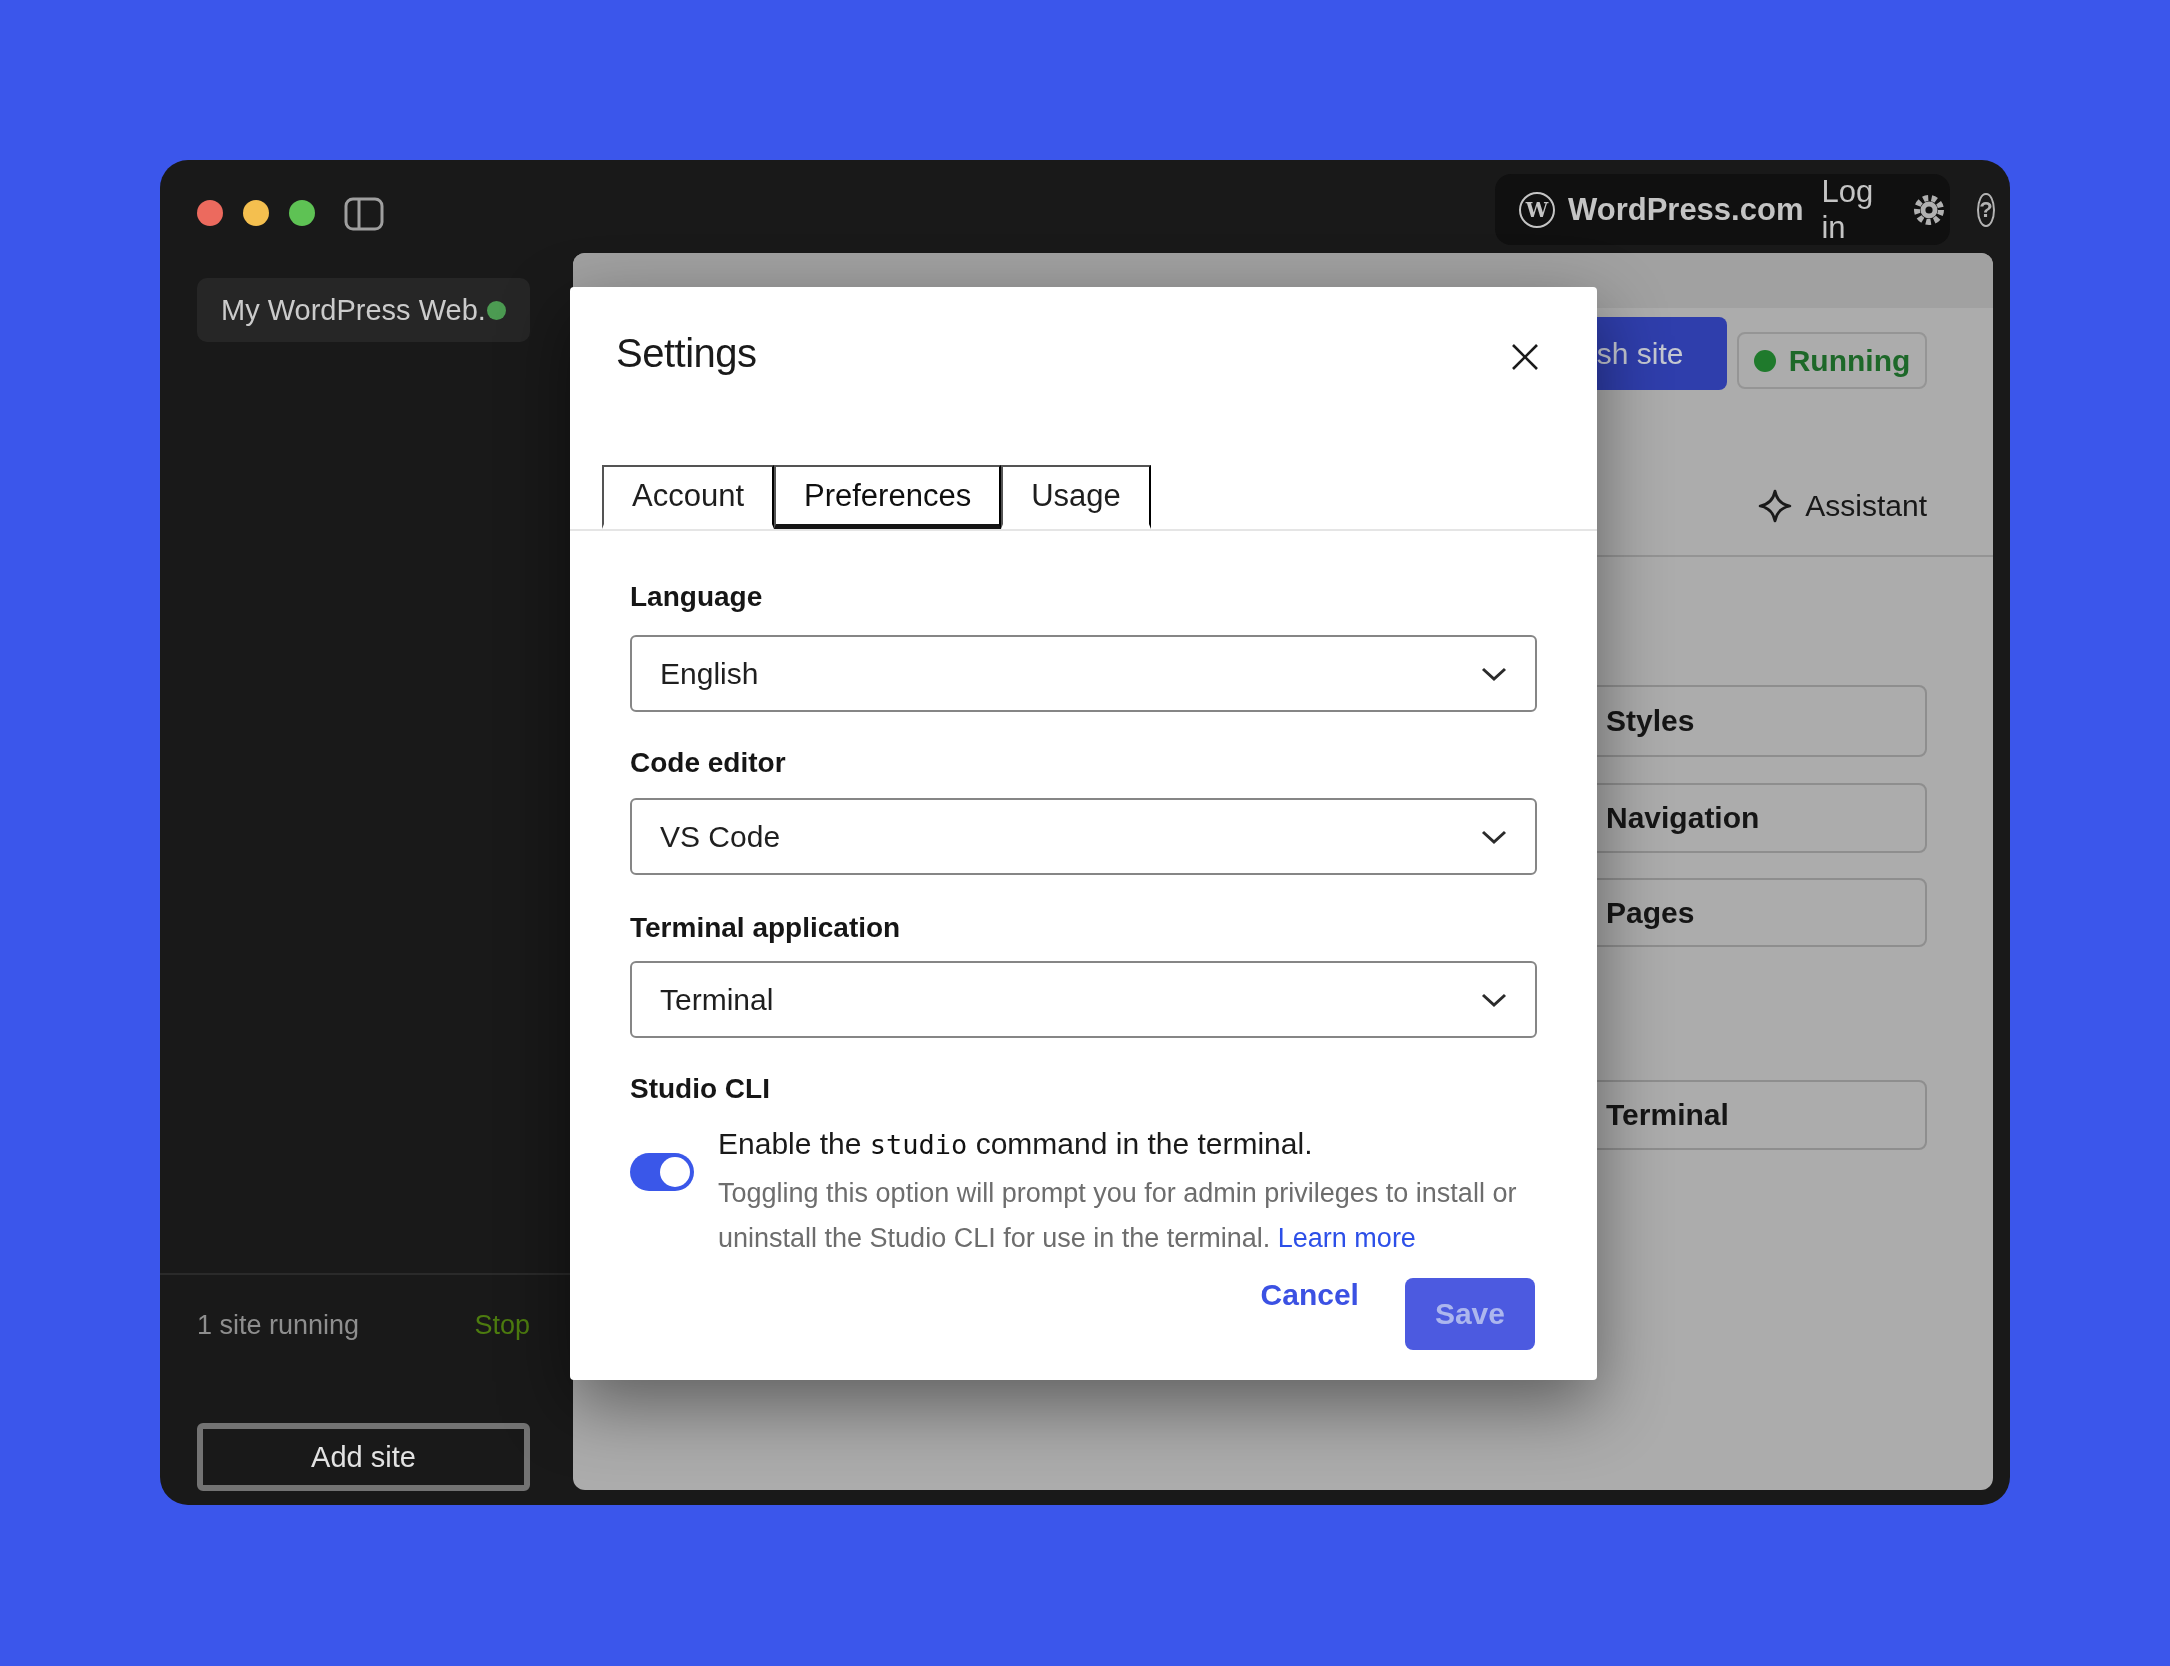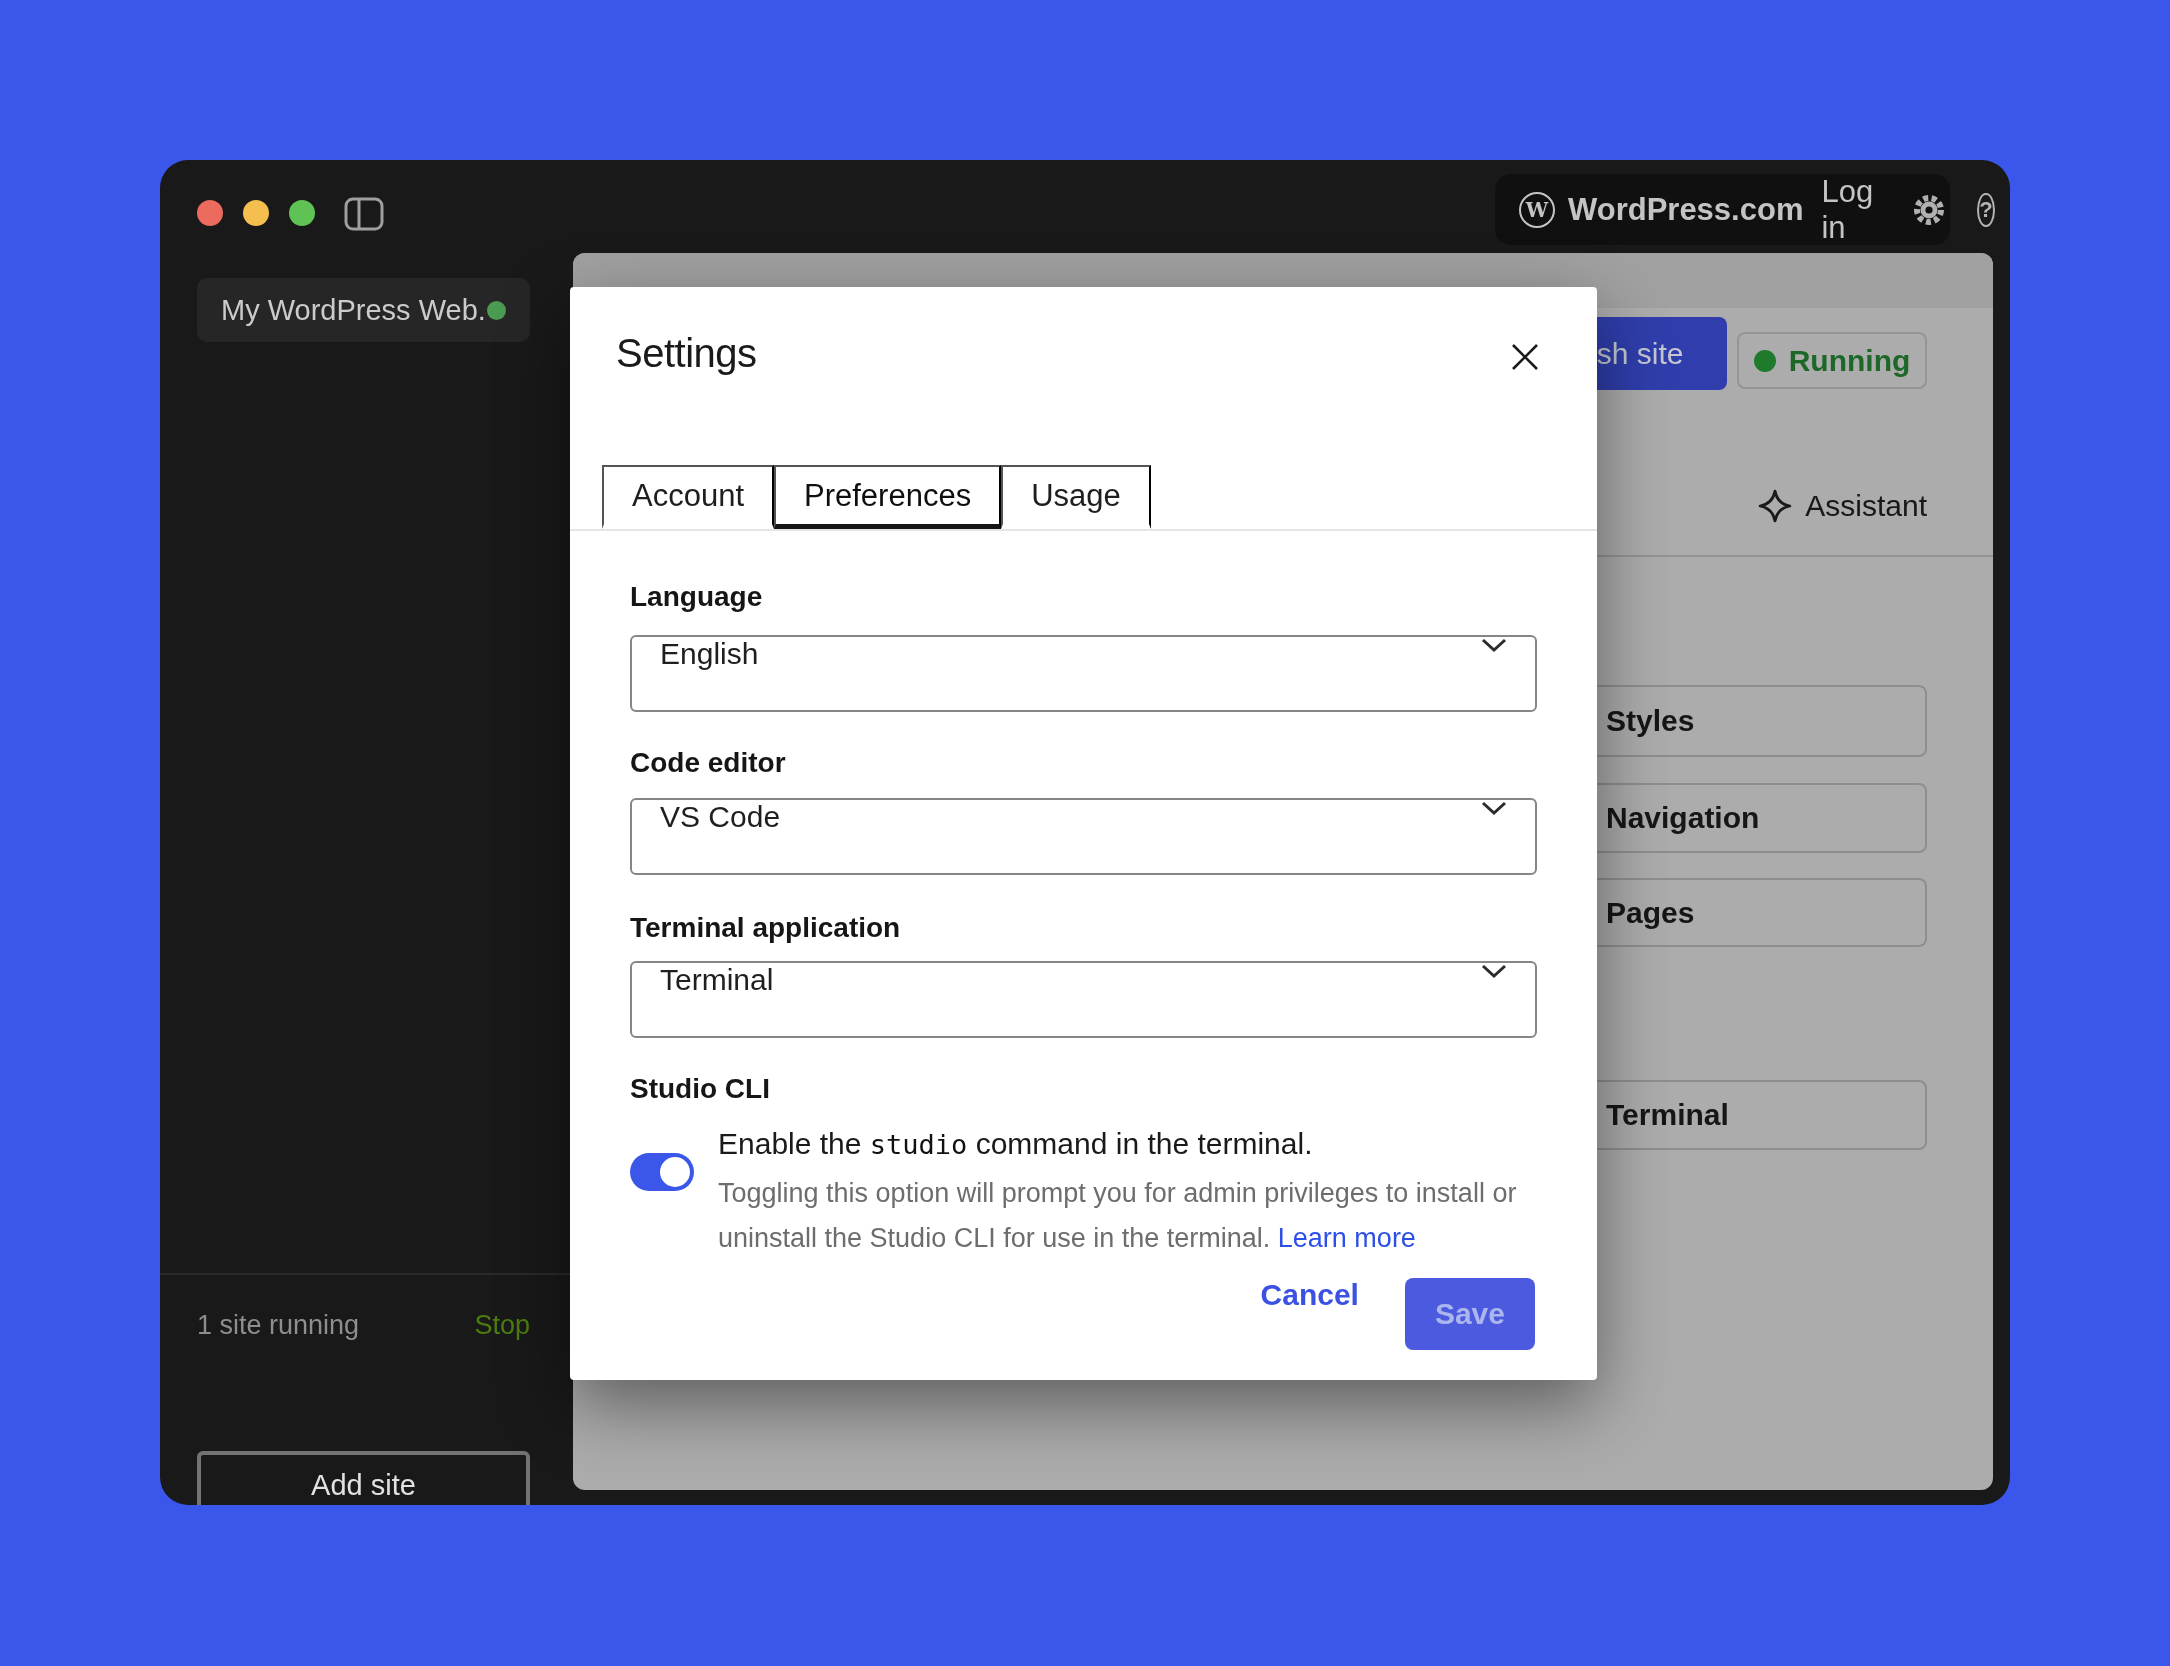--- a/index.html
+++ b/index.html
@@ -44,22 +44,22 @@
     position:absolute;left:37px;top:118px;width:333px;height:64px;background:#262626;
     border-radius:10px;display:flex;align-items:center;padding:0 24px;cursor:pointer;
   }
   .site-item-label{font-size:29px;color:#CBCBCB;flex:1;white-space:nowrap;overflow:hidden;}
   .status-dot{width:19px;height:19px;border-radius:50%;background:#4C9B52;flex:0 0 auto;}
   .sidebar-divider{position:absolute;left:0;top:1113px;width:413px;height:2px;background:#2A2A2A;}
   .sidebar-status{position:absolute;left:37px;top:1150px;width:333px;display:flex;justify-content:space-between;align-items:center;}
   .running-count{font-size:27px;color:#8E8E8E;}
   .stop-link{font-size:27px;color:#4d7c0f;background:none;border:none;cursor:pointer;}
   .add-site{
-    position:absolute;left:37px;top:1291px;width:333px;height:68px;
-    border:4px solid #737373;border-radius:6px;background:none;color:#E2E2E2;
+    position:absolute;left:37px;top:1263px;width:333px;height:68px;
+    border:6px solid #737373;border-radius:6px;background:none;color:#E2E2E2;
     font-size:29px;font-weight:500;cursor:pointer;font-family:inherit;
   }
   
   .content{
     position:absolute;left:413px;top:93px;width:1420px;height:1237px;
     background:#ACACAC;border-radius:12px;overflow:hidden;
   }
   .content-topbar{position:absolute;left:0;top:0;width:100%;height:55px;background:#A1A1A1;}
   .publish-btn{
     position:absolute;left:907px;top:64px;width:247px;height:73px;background:#2F3EAC;
@@ -94,21 +94,21 @@
   .m-close{position:absolute;right:54px;top:52px;width:36px;height:36px;background:none;border:none;cursor:pointer;display:flex;align-items:center;justify-content:center;}
   .m-tabbar{position:absolute;left:0;top:178px;width:100%;height:66px;border-bottom:2px solid #E5E5E5;display:flex;padding-left:32px;}
   .m-tab{
     padding:0 28px;display:flex;align-items:center;font-size:31px;font-weight:500;color:#1E1E1E;
     border-bottom:5px solid transparent;background:none;cursor:pointer;font-family:inherit;
   }
   .m-tab.active{border-bottom-color:#141414;color:#0F0F0F;}
   .f-label{position:absolute;left:60px;font-size:28px;font-weight:700;color:#161616;}
   .f-select{
     position:absolute;left:60px;width:907px;height:77px;border:2px solid #868686;border-radius:6px;
-    display:flex;padding:0 28px;cursor:pointer;background:#fff;
+    display:flex;align-items:center;padding:0 28px;cursor:pointer;background:#fff;
   }
   .f-select-value{font-size:30px;color:#1F1F1F;flex:1;}
   .toggle{
     position:absolute;left:60px;top:866px;width:64px;height:38px;border-radius:19px;
     background:var(--accent);border:none;cursor:pointer;
   }
   .toggle .knob{position:absolute;right:4px;top:4px;width:30px;height:30px;border-radius:50%;background:#fff;}
   .enable-line{position:absolute;left:148px;top:840px;font-size:30px;color:#1A1A1A;white-space:nowrap;}
   .enable-line code{font-family:"DejaVu Sans Mono",monospace;font-size:27px;color:#111;}
   .cli-desc{position:absolute;left:148px;top:884px;font-size:27px;line-height:45px;color:#6D6D6D;}

